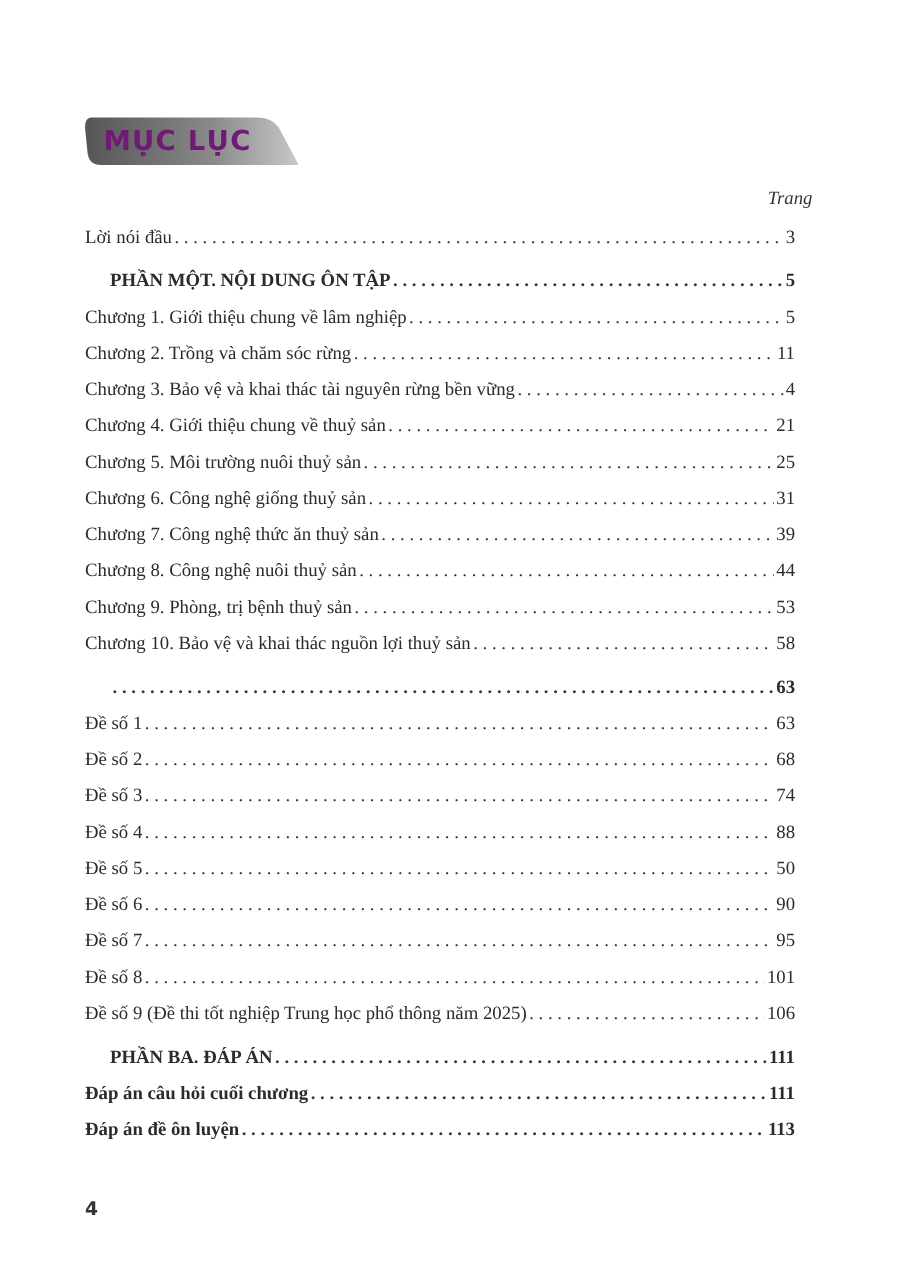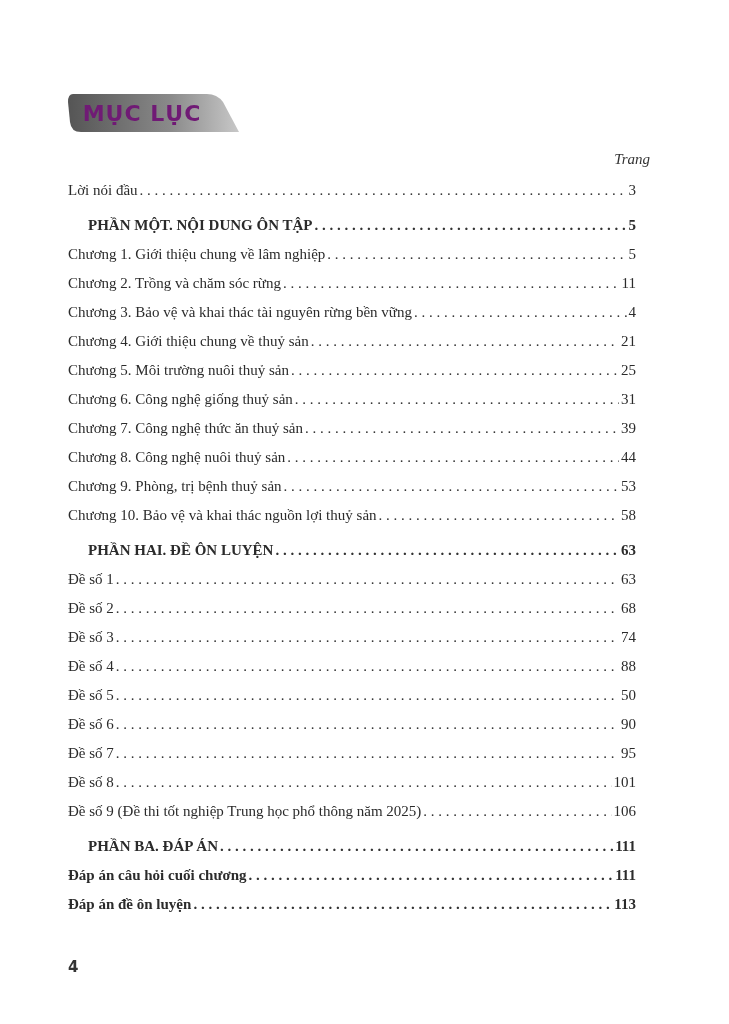--- a/index.html
+++ b/index.html
@@ -96,21 +96,20 @@
       <span class="label">Chương 9. Phòng, trị bệnh thuỷ sản</span>
       <span class="dots"></span>
       <span class="page">53</span>
     </div>
     <div class="row">
       <span class="label">Chương 10. Bảo vệ và khai thác nguồn lợi thuỷ sản</span>
       <span class="dots"></span>
       <span class="page">58</span>
     </div>
     <div class="row section">
-      <span class="label">PHẦN HAI. ĐỀ ÔN LUYỆN</span>
       <span class="dots"></span>
       <span class="page">63</span>
     </div>
     <div class="row">
       <span class="label">Đề số 1</span>
       <span class="dots"></span>
       <span class="page">63</span>
     </div>
     <div class="row">
       <span class="label">Đề số 2</span>

